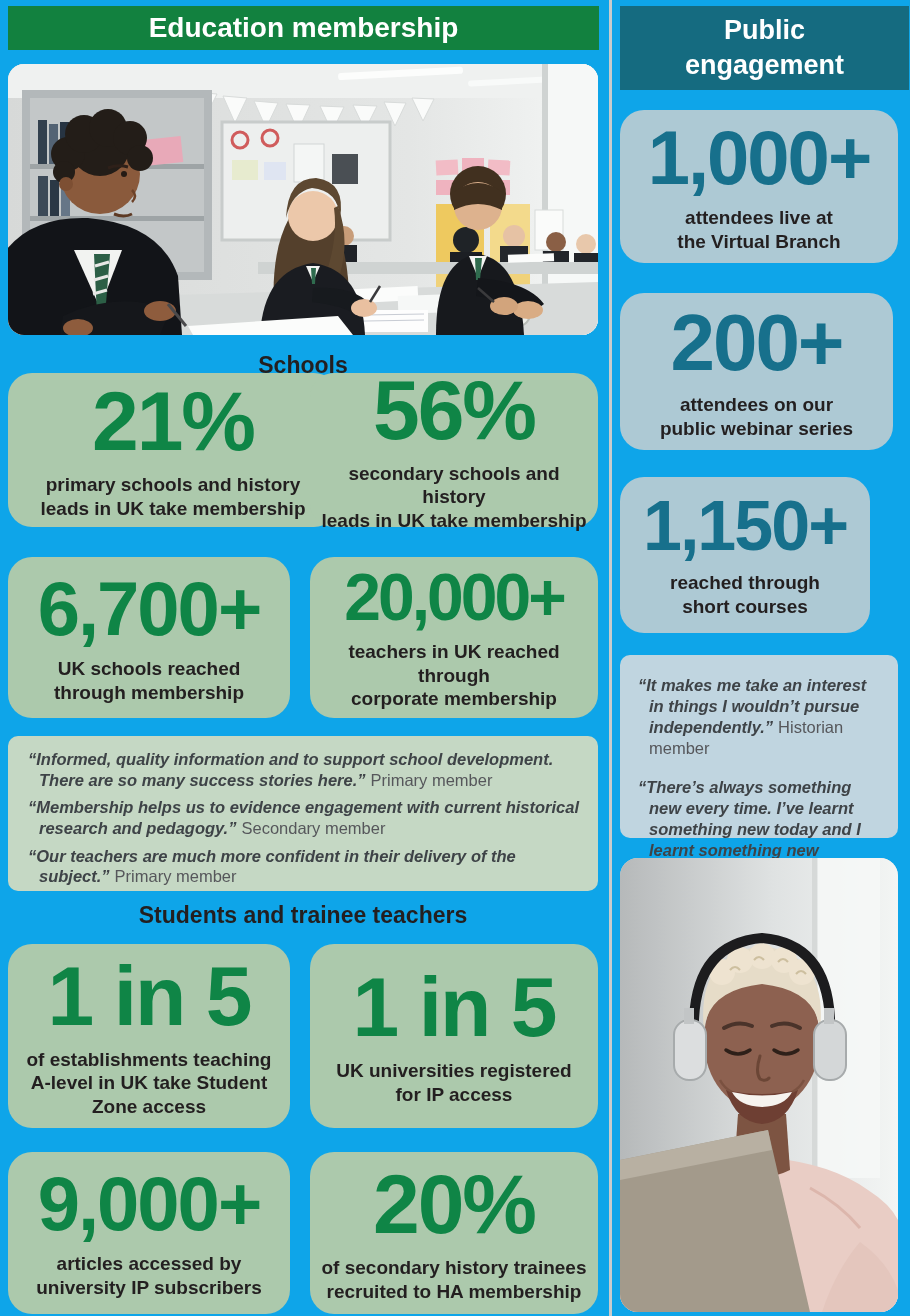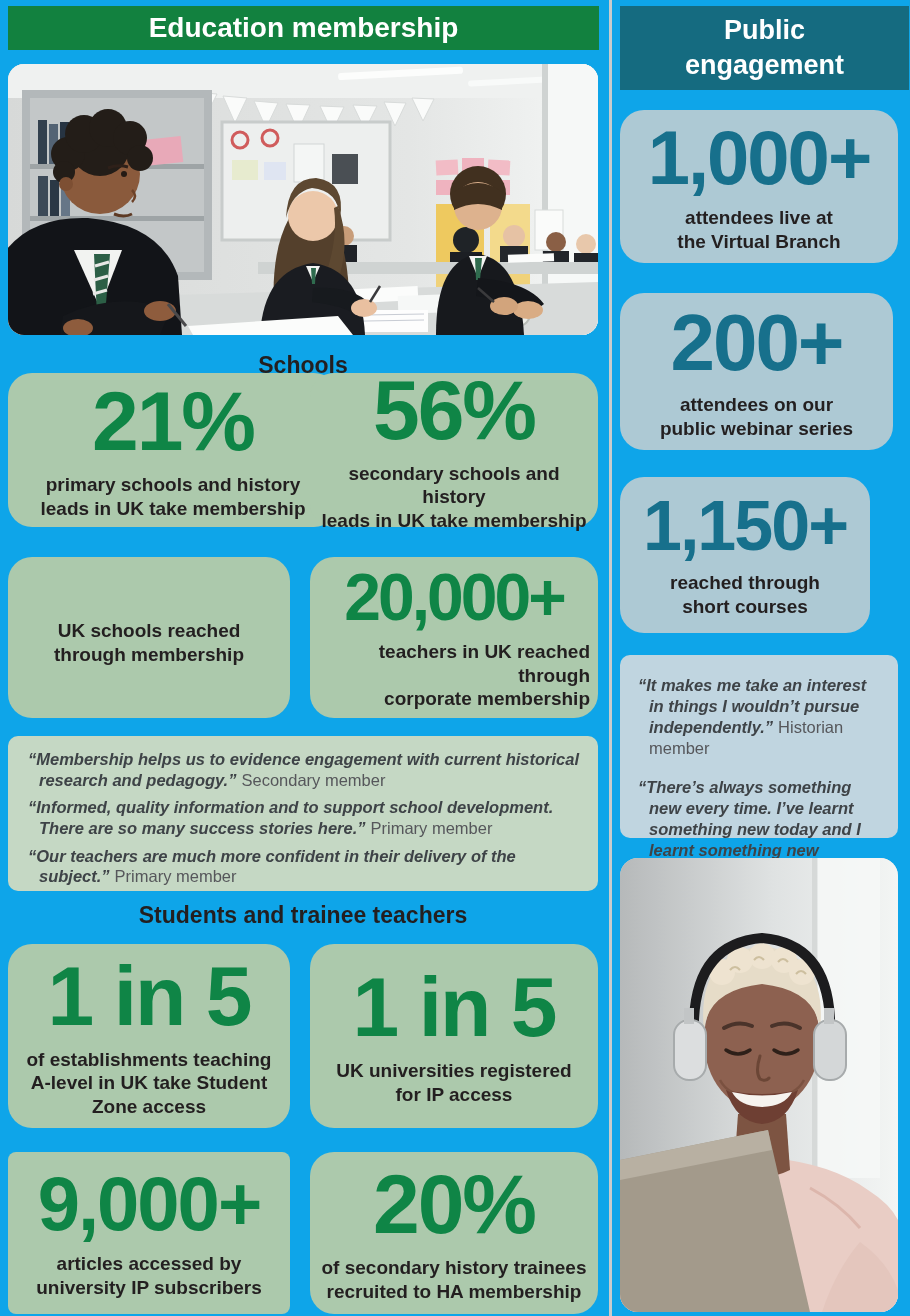--- a/index.html
+++ b/index.html
@@ -34,24 +34,24 @@
   .num{font-weight:bold;line-height:1;letter-spacing:-2px;color:#0f8546;}
   .stat.blue .num{color:#17708c;}
   .n84{font-size:84px;} .n80{font-size:80px;} .n76{font-size:76px;} .n70{font-size:70px;} .n66{font-size:66px;letter-spacing:-3px;}
   .stat-label{font-weight:bold;font-size:19px;line-height:1.24;color:#231f20;
               white-space:pre-line;margin-top:10px;}
 
   
   .b-l1{left:8px;  top:373px;width:330px;height:154px;}
   .b-l2{left:310px;top:373px;width:288px;height:154px;}
   .b-l3{left:8px;  top:557px;width:282px;height:161px;}
-  .b-l4{left:310px;top:557px;width:288px;height:161px;text-align:right;}
+  .b-l4{left:310px;top:557px;width:288px;height:161px;}
   .b-l5{left:8px;  top:944px;width:282px;height:184px;}
   .b-l6{left:310px;top:944px;width:288px;height:184px;}
-  .b-l7{left:8px;  top:1152px;width:282px;height:162px;border-radius:8px;}
+  .b-l7{left:8px;  top:1152px;width:282px;height:162px;}
   .b-l8{left:310px;top:1152px;width:288px;height:162px;}
 
   
   .b-r1{left:620px;top:110px;width:278px;height:153px;}
   .b-r2{left:620px;top:293px;width:273px;height:157px;}
   .b-r3{left:620px;top:477px;width:250px;height:156px;}
 
   
   .quotes{position:absolute;box-sizing:border-box;border-radius:10px;}
   .quotes-left{left:8px;top:736px;width:590px;height:155px;background:#c5d8c4;
@@ -224,35 +224,36 @@
     <div class="num n84">21%</div>
     <div class="stat-label">primary schools and history
 leads in UK take membership</div>
   </div>
   <div class="stat green b-l2">
     <div class="num n84">56%</div>
     <div class="stat-label">secondary schools and history
 leads in UK take membership</div>
   </div>
   <div class="stat green b-l3">
+    <div class="num n76">6,700+</div>
     <div class="stat-label">UK schools reached
 through membership</div>
   </div>
   <div class="stat green b-l4">
     <div class="num n66">20,000+</div>
     <div class="stat-label">teachers in UK reached through
 corporate membership</div>
   </div>
 
   <div class="quotes quotes-left">
     <p>
+      <span class="qtext">“Informed, quality information and to support school development. There are so many success stories here.”</span><span class="qattr">Primary member</span>
+    </p>
+    <p>
       <span class="qtext">“Membership helps us to evidence engagement with current historical research and pedagogy.”</span><span class="qattr">Secondary member</span>
-    </p>
-    <p>
-      <span class="qtext">“Informed, quality information and to support school development. There are so many success stories here.”</span><span class="qattr">Primary member</span>
     </p>
     <p>
       <span class="qtext">“Our teachers are much more confident in their delivery of the subject.”</span><span class="qattr">Primary member</span>
     </p>
   </div>
 
   <div class="sec-head h-students">Students and trainee teachers</div>
 
   <div class="stat green b-l5">
     <div class="num n84">1 in 5</div>

